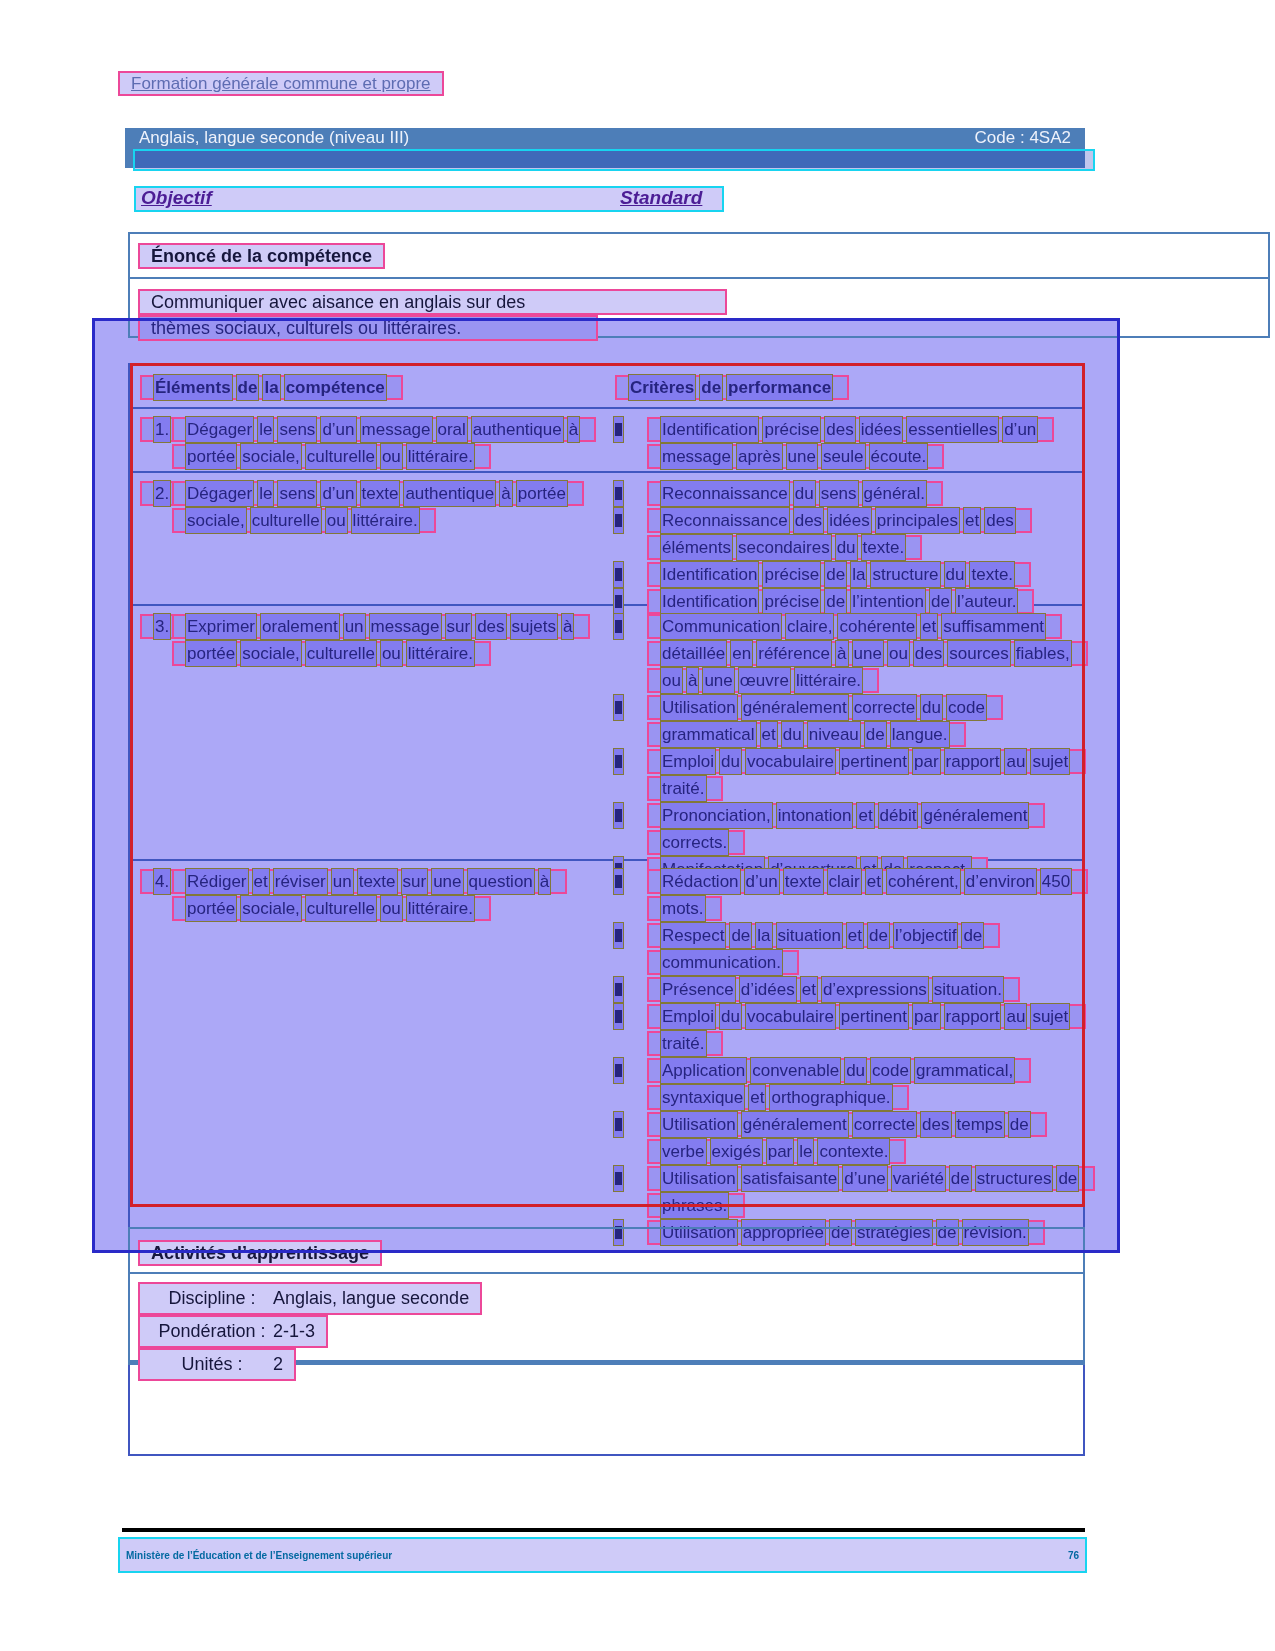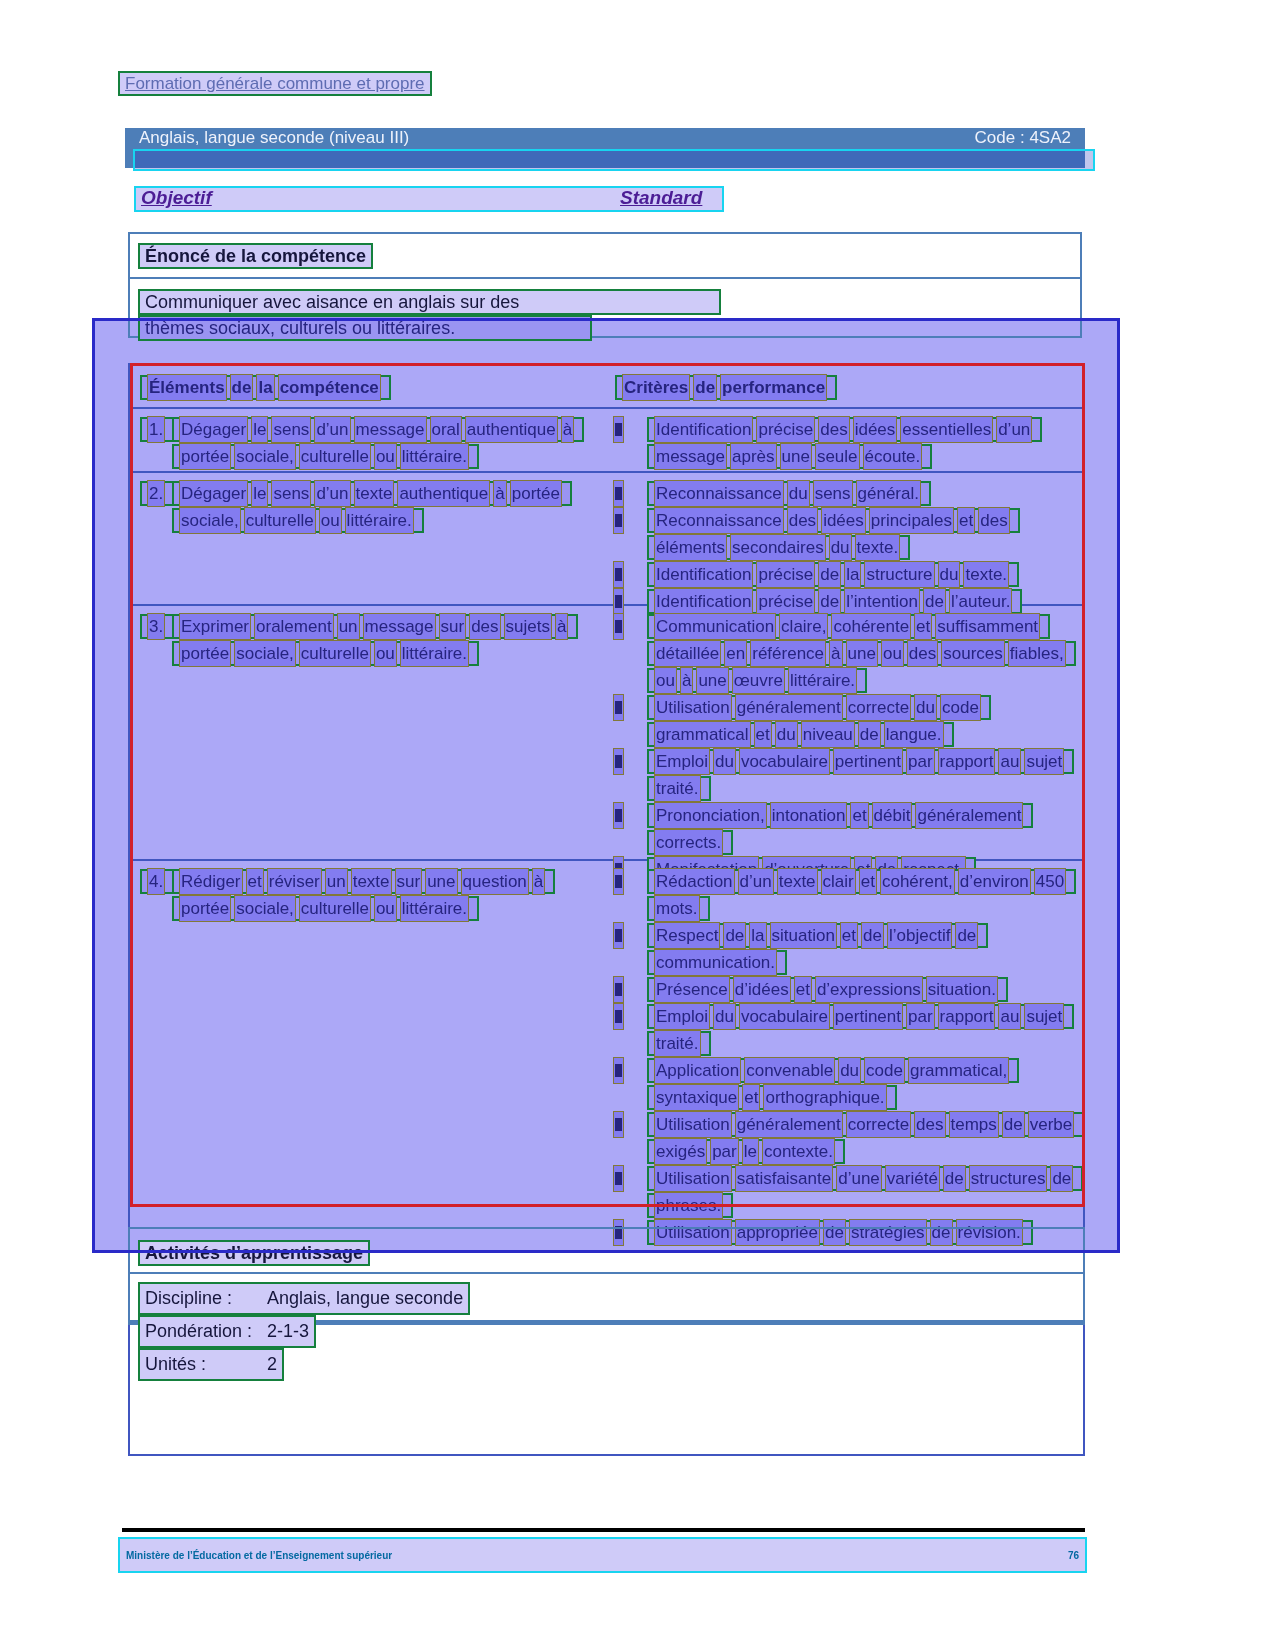--- a/index.html
+++ b/index.html
@@ -7,24 +7,25 @@
     position:relative;
     width:1275px;height:1651px;
     background:#ffffff;
     font-family:"Liberation Sans", sans-serif;
     overflow:hidden;
   }
   
   .linebox{
     display:inline;
     background:#cfcbf8;
-    border:2px solid #15803d;
-    padding:1px 5px;
+    border:2px solid #ec4899;
+    padding:1px 11px;
     -webkit-box-decoration-break:clone;
     box-decoration-break:clone;
+    text-align:center;
   }
   .w{
     display:inline-block;
     background:transparent;
     border:1px solid rgba(130,120,25,0.85);
     padding:0 1px;
     margin-right:3px;
     vertical-align:baseline;
   }
   .tint{color:#26247f;}
@@ -53,21 +54,21 @@
   
   .objstd{
     position:absolute;left:134px;top:186px;width:586px;height:22px;
     background:#cfcbf8;border:2px solid #18d4f0;
     font-size:19px;font-weight:bold;font-style:italic;color:#4c1d95;
   }
   .objstd .obj{position:absolute;left:5px;top:-1px;text-decoration:underline;}
   .objstd .std{position:absolute;left:484px;top:-1px;text-decoration:underline;}
   
   .enonce{
-    position:absolute;left:128px;top:232px;width:954px;height:106px;
+    position:absolute;left:128px;top:232px;width:1142px;height:106px;
     border:2px solid #4d7eb8;box-sizing:border-box;
     font-size:18px;color:#16163c;
   }
   .enonce .enonce-head{
     height:45px;border-bottom:2px solid #4d7eb8;box-sizing:border-box;
     padding:12px 0 0 8px;font-weight:bold;
   }
   .enonce .enonce-body{padding:10px 0 0 8px;line-height:26px;}
   .enonce .l1 .linebox{padding-right:200px;}
   .enonce .l2 .linebox{background:#9a94f2;color:#26247f;padding-right:135px;}
@@ -103,21 +104,21 @@
   .cell-el{width:477px;box-sizing:border-box;display:flex;padding-left:10px;}
   .cell-el .num-cell{width:32px;flex:none;}
   .cell-el .el-text{width:430px;}
   .cell-cr{width:480px;box-sizing:border-box;padding-left:10px;}
   .bullet-item{display:flex;}
   .bullet-cell{width:34px;flex:none;}
   .bullet-glyph{display:inline-block;width:7px;height:13px;background:#26247f;vertical-align:-1px;}
   .bullet-text{width:445px;}
   
   .activites{
-    position:absolute;left:128px;top:1227px;width:957px;height:98px;
+    position:absolute;left:128px;top:1227px;width:957px;height:138px;
     border:2px solid #4d7eb8;border-bottom:5px solid #4d7eb8;box-sizing:border-box;
     font-size:18px;color:#16163c;z-index:1;
   }
   .activites .act-head{
     height:45px;border-bottom:2px solid #4d7eb8;box-sizing:border-box;
     padding:14px 0 0 8px;font-weight:bold;
   }
   .activites .act-fields{padding:8px 0 0 8px;line-height:27px;}
   .field-row{display:flex;}
   .field-row .flabel{display:inline-block;width:122px;}

